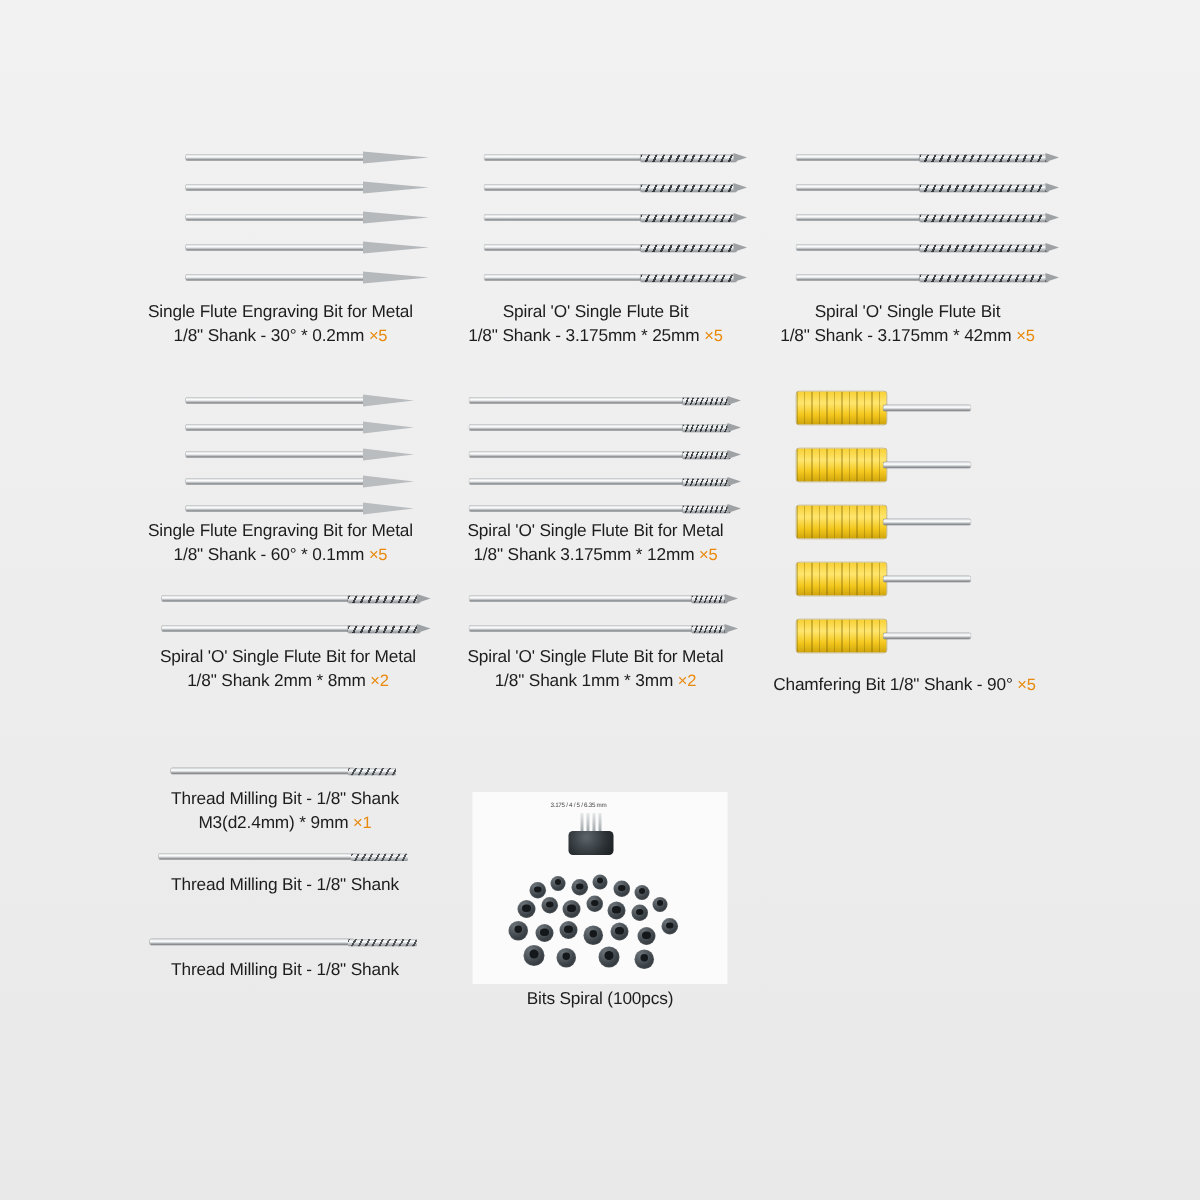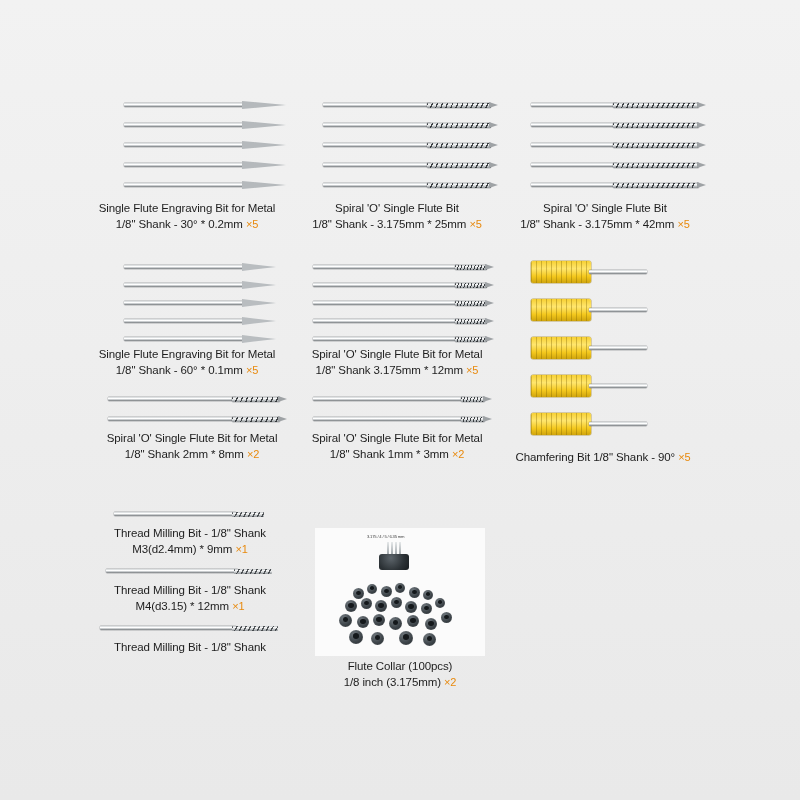--- a/index.html
+++ b/index.html
@@ -459,24 +459,20 @@
 
   <div class="cell" style="left:92px; top:562px; width:196px;">
     <div class="art" style="height:20px;">
       <div class="bit" style="left:14px; top:6px; width:168px;">
         <div class="shank" style="left:0; width:132px;"></div>
         <div class="thread-flute" style="left:128px; width:38px;"></div>
       </div>
     </div>
     <div class="caption">
       <div>Thread Milling Bit - 1/8" Shank</div>
-      <div>
-        <span>M4(d3.15) * 12mm</span>
-        <span class="qty">×1</span>
-      </div>
     </div>
   </div>
 
   <div class="cell" style="left:92px; top:619px; width:196px;">
     <div class="art" style="height:20px;">
       <div class="bit" style="left:8px; top:6px; width:180px;">
         <div class="shank" style="left:0; width:136px;"></div>
         <div class="thread-flute" style="left:132px; width:46px;"></div>
       </div>
     </div>
@@ -514,21 +510,17 @@
       <div class="collar-ring" style="left:74px; top:89px; width:13px; height:13px;"></div>
       <div class="collar-ring" style="left:92px; top:87px; width:12px; height:12px;"></div>
       <div class="collar-ring" style="left:110px; top:90px; width:12px; height:12px;"></div>
       <div class="collar-ring" style="left:126px; top:84px; width:11px; height:11px;"></div>
       <div class="collar-ring" style="left:34px; top:102px; width:14px; height:14px;"></div>
       <div class="collar-ring" style="left:56px; top:104px; width:13px; height:13px;"></div>
       <div class="collar-ring" style="left:84px; top:103px; width:14px; height:14px;"></div>
       <div class="collar-ring" style="left:108px; top:105px; width:13px; height:13px;"></div>
     </div>
     <div class="caption" style="margin-top:2px;">
-      <div>Flute Collar (100pcs)</div>
-      <div>
-        <span>1/8 inch (3.175mm)</span>
-        <span class="qty">×2</span>
-      </div>
+      <div>Bits Spiral (100pcs)</div>
     </div>
   </div>
 
 </div>
 
 </body></html>

